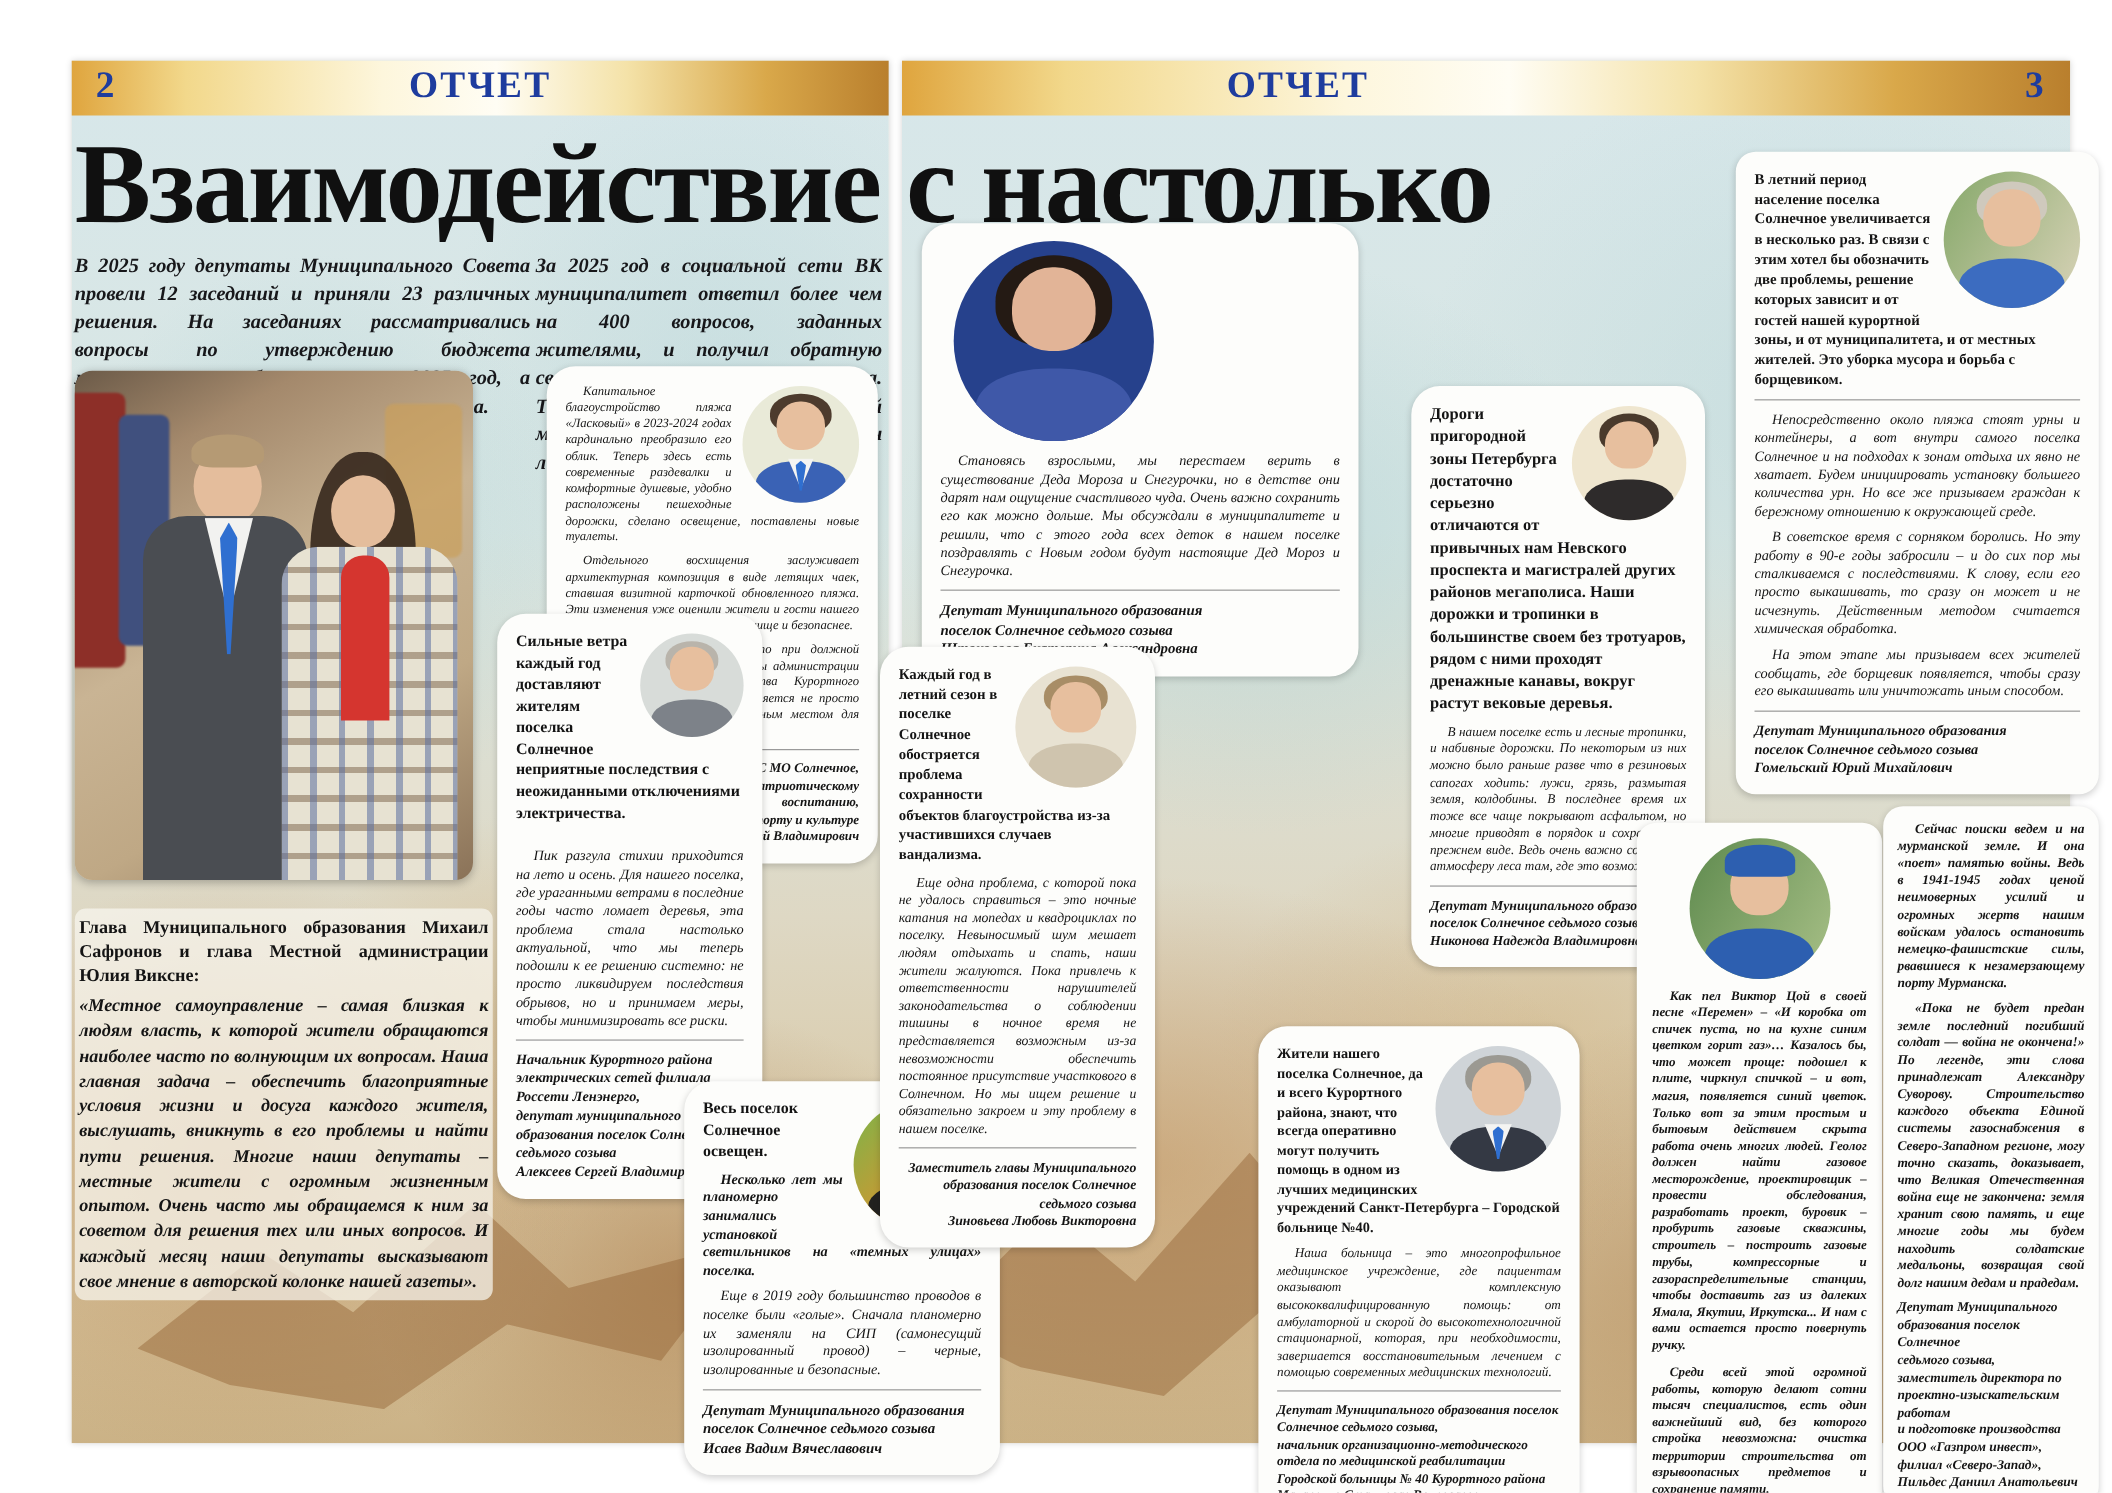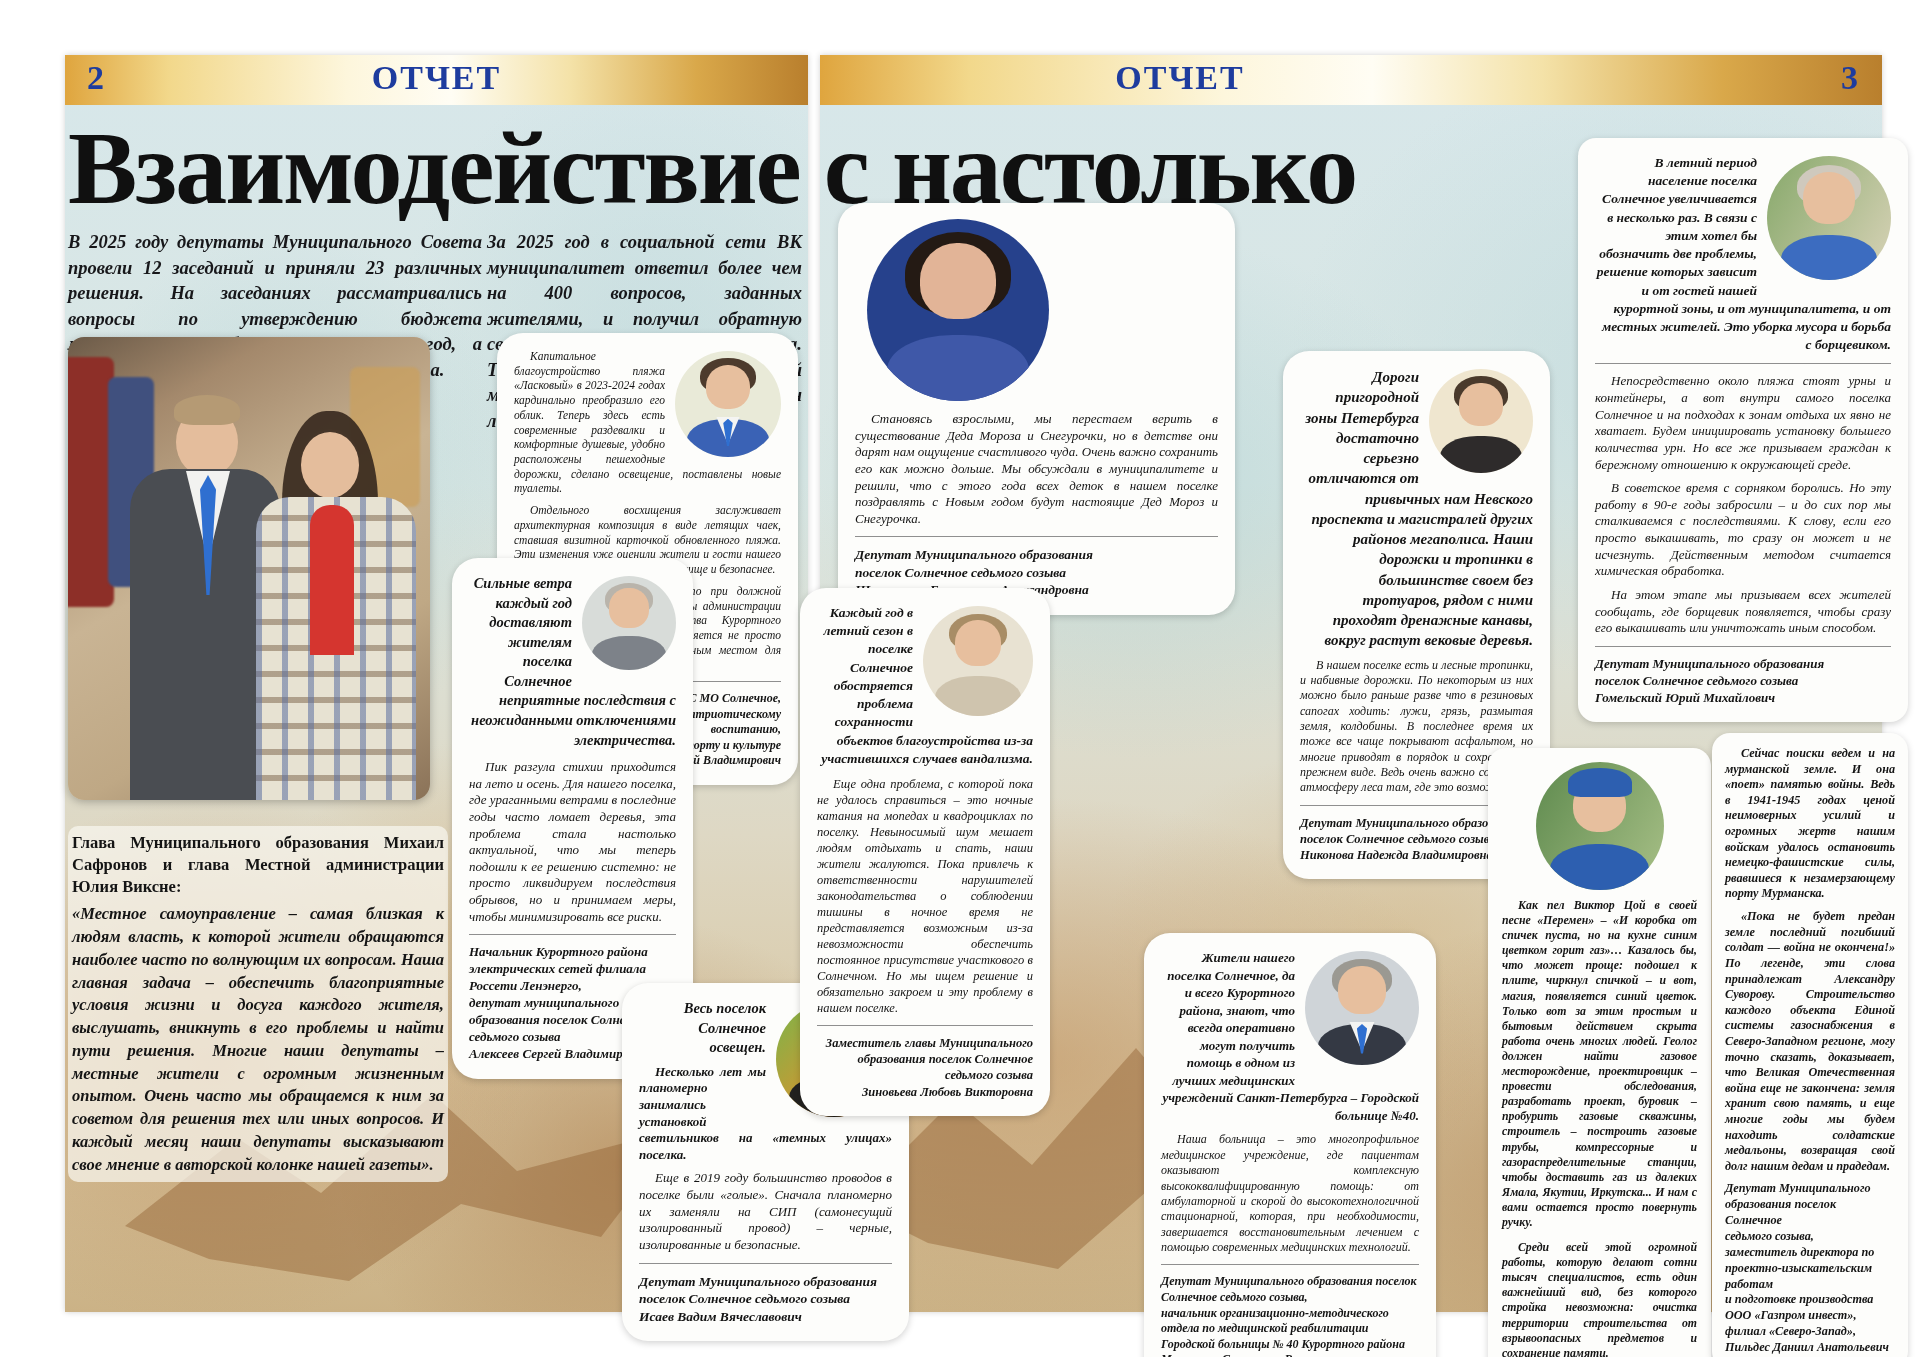--- a/index.html
+++ b/index.html
@@ -61,21 +61,21 @@
   .leaders{position:absolute;left:68px;top:826px;width:372px;background:rgba(248,247,240,.72);
     border-radius:10px;padding:6px 4px;}
   .leaders .ttl{font-weight:bold;font-size:16.5px;line-height:1.32;text-align:justify;}
   .leaders .qt{margin-top:6px;font-weight:bold;font-style:italic;font-size:16.5px;line-height:1.38;text-align:justify;}
 
   
   .card{position:absolute;background:#fdfdfb;border-radius:26px;box-shadow:0 2px 7px rgba(0,0,0,.18);
     padding:16px 17px;box-sizing:border-box;}
   .card .body{font-style:italic;text-align:justify;line-height:1.28;}
   .card p{margin:0 0 7px 0;text-indent:16px;}
-  .lead{font-weight:bold;font-style:italic;line-height:1.35;text-align:right;}
+  .lead{font-weight:bold;line-height:1.35;}
   .rule{border:none;border-top:1.4px solid #8f8f8f;margin:9px 0;}
   .sig{font-weight:bold;font-style:italic;white-space:pre-line;line-height:1.3;}
   .sig.right{text-align:right;}
 
   
   .portrait{position:relative;border-radius:50%;overflow:hidden;background:var(--bg,#dfe3da);flex:none;}
   .portrait.fr{float:right;margin:2px 0 8px 10px;}
   .p-hair{position:absolute;width:52%;height:34%;left:24%;top:7%;background:var(--hair,#6d5742);border-radius:50% 50% 42% 42%;}
   .p-face{position:absolute;width:42%;height:42%;left:29%;top:13%;background:var(--skin,#e7bf9e);border-radius:48% 48% 44% 44%;}
   .p-body{position:absolute;width:78%;height:42%;left:11%;top:64%;background:var(--top,#55585e);border-radius:46% 46% 0 0;}
@@ -161,21 +161,21 @@
 Аронович Андрей Владимирович</div>
   </div>
 
   <div class="card" style="left:452px;top:558px;width:241px;min-height:445px">
     <div class="portrait fr" style="width:94px;height:94px;--bg:#d8dcd9;--hair:#b9b4ab;--top:#7d8289">
       <div class="p-hair"></div>
         <div class="p-face"></div>
         <div class="p-body"></div>
     </div>
     <div class="lead" style="font-size:14.5px">Сильные ветра каждый год доставляют жителям поселка Солнечное неприятные последствия с неожиданными отключениями электричества.</div>
-    <div class="body" style="font-size:13px;margin-top:9px">
+    <div class="body" style="font-size:13px;margin-top:20px">
       <p>Пик разгула стихии приходится на лето и осень. Для нашего поселка, где ураганными ветрами в последние годы часто ломает деревья, эта проблема стала настолько актуальной, что мы теперь подошли к ее решению системно: не просто ликвидируем последствия обрывов, но и принимаем меры, чтобы минимизировать все риски.</p>
     </div>
     <hr class="rule">
     <div class="sig" style="font-size:13px">Начальник Курортного района электрических сетей филиала Россети Ленэнерго,
 депутат муниципального образования поселок Солнечное седьмого созыва
 Алексеев Сергей Владимирович</div>
   </div>
 
   <div class="card" style="left:622px;top:983px;width:287px;min-height:305px">
     <div class="portrait fr" style="width:116px;height:116px;--bg:linear-gradient(135deg,#7ab54a,#e0912d 70%);--hair:#4e3a28;--top:#22211f">

